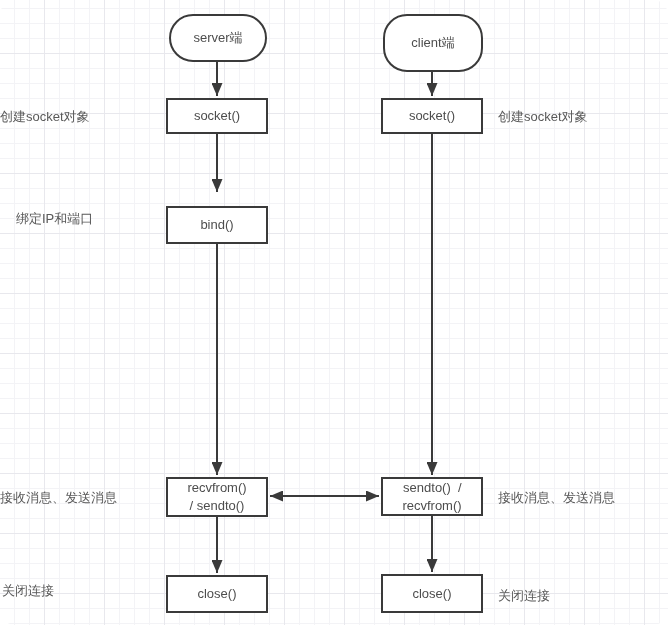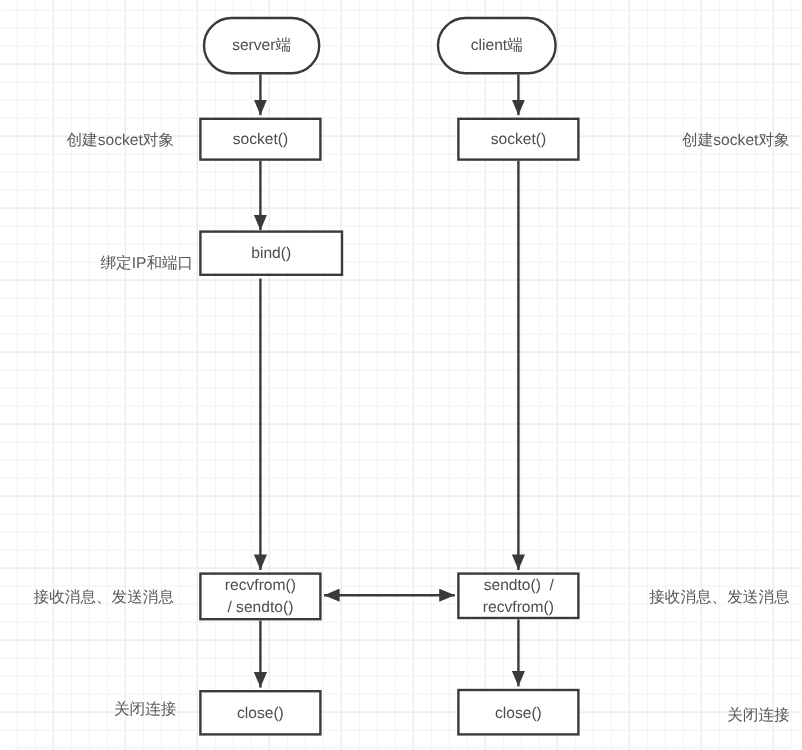--- a/index.html
+++ b/index.html
@@ -45,21 +45,21 @@
     white-space: pre-wrap;
   }
   .terminator {
     border-radius: 24px;
   }
   .side-label {
     position: absolute;
     color: #595959;
     font-size: 13px;
     line-height: 17px;
-    text-align: right;
+    text-align: left;
     white-space: nowrap;
   }
 </style>
 </head>
 <body>
 
 <div class="canvas">
 
   <svg class="edges" width="668" height="625" viewBox="0 0 668 625" xmlns="http://www.w3.org/2000/svg">
     <defs>
@@ -79,28 +79,28 @@
       <line x1="432" y1="134" x2="432" y2="475" marker-end="url(#ah-end)"></line>
       <line x1="432" y1="516" x2="432" y2="572" marker-end="url(#ah-end)"></line>
       <line x1="270" y1="496" x2="379" y2="496" marker-start="url(#ah-start)" marker-end="url(#ah-end)"></line>
     </g>
   </svg>
 
   <div class="node terminator" style="left:169px; top:14px; width:98px; height:48px;">server端</div>
 
   <div class="node" style="left:166px; top:98px; width:102px; height:36px;">socket()</div>
 
-  <div class="node" style="left:166px; top:192px; width:120px; height:38px;">bind()</div>
+  <div class="node" style="left:166px; top:206px; width:102px; height:38px;">bind()</div>
 
   <div class="node" style="left:166px; top:477px; width:102px; height:40px;">recvfrom()
 / sendto()</div>
 
   <div class="node" style="left:166px; top:575px; width:102px; height:38px;">close()</div>
 
-  <div class="node terminator" style="left:364px; top:14px; width:100px; height:48px;">client端</div>
+  <div class="node terminator" style="left:383px; top:14px; width:100px; height:58px;">client端</div>
 
   <div class="node" style="left:381px; top:98px; width:102px; height:36px;">socket()</div>
 
   <div class="node" style="left:381px; top:477px; width:102px; height:39px;text-align:right;">sendto()  /
 recvfrom()</div>
 
   <div class="node" style="left:381px; top:574px; width:102px; height:39px;">close()</div>
 
   <div class="side-label" style="left:0px; top:108px; width:145px;">创建socket对象</div>
 

